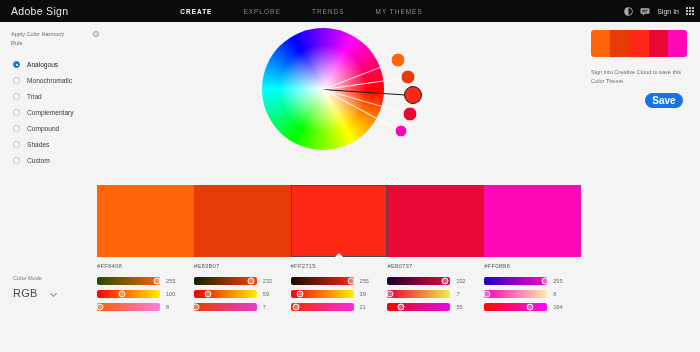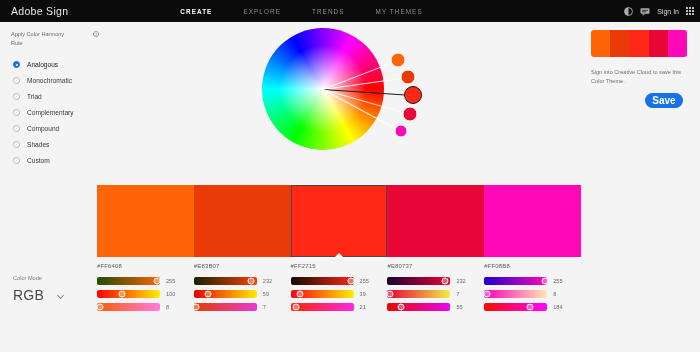--- a/index.html
+++ b/index.html
@@ -65,21 +65,21 @@
     width: 2.4px; height: 2.4px; border-radius: 50%; background: #fff;
   }
   .rule-label { font-size: 6.6px; color: #3b3b3b; white-space: nowrap; }
   .rule-row.selected .rule-label { color: #1f1f1f; }
 
   #colormode-block { position: absolute; left: 13px; top: 253px; }
   #colormode-label { font-size: 5.6px; color: #7a7a7a; }
   #colormode-select {
     margin-top: 6px; display: flex; align-items: center; gap: 14px; cursor: pointer;
   }
-  #colormode-value { font-size: 14px; color: #4a4a4a; letter-spacing: .2px; }
+  #colormode-value { font-size: 11px; color: #4a4a4a; letter-spacing: .2px; }
   .chev { width: 6px; height: 6px; position: relative; }
   .chev::after {
     content: ""; position: absolute; left: 0; top: .5px;
     width: 4px; height: 4px; border-right: 1px solid #8a8a8a;
     border-bottom: 1px solid #8a8a8a; transform: rotate(45deg);
   }
 
   
   #wheel-area { position: absolute; left: 262px; top: 26px; width: 170px; height: 148px; }
   #wheel {

